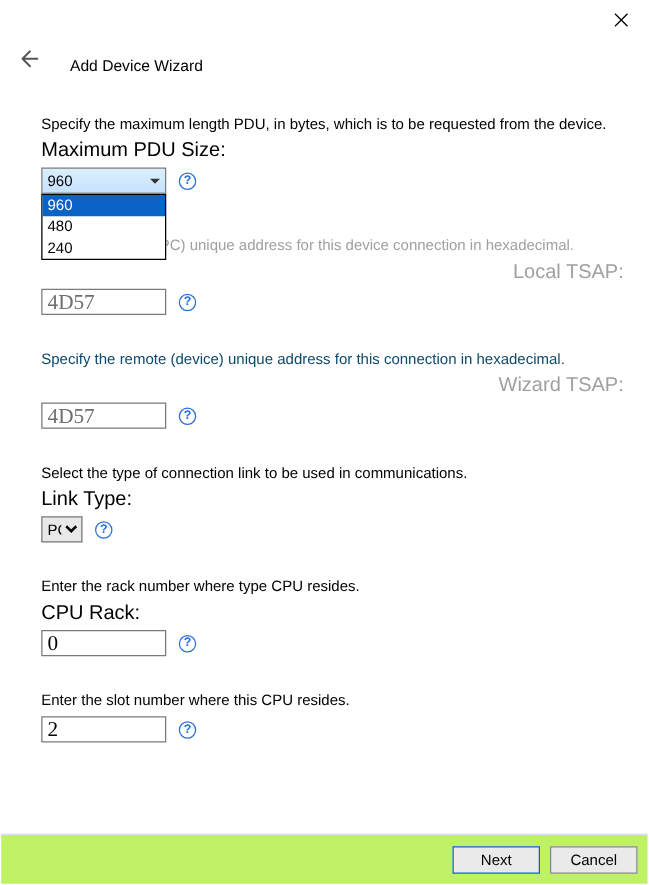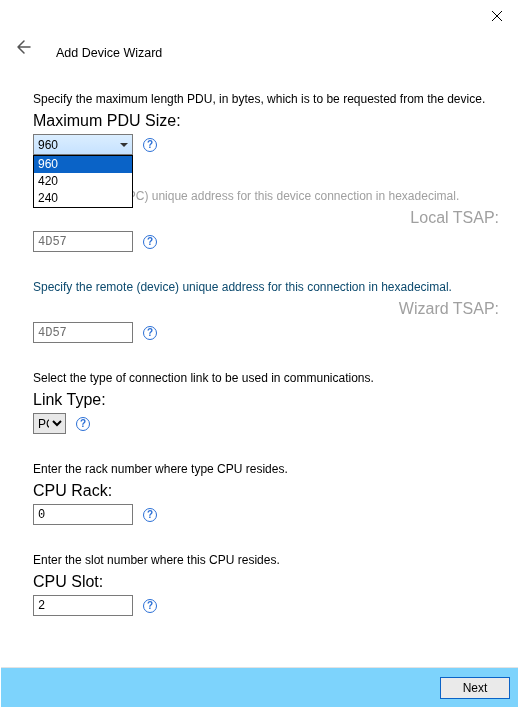--- a/index.html
+++ b/index.html
@@ -135,22 +135,22 @@
     background: #0a63c7;
     color: #fff;
   }
   
   .txt {
     width: 100px;
     height: 21px;
     box-sizing: border-box;
     border: 1px solid #7a7a7a;
     padding: 0 4px;
-    font-family: Liberation Mono, monospace;
-    font-size: 12px;
+    font-family: Liberation Serif, serif;
+    font-size: 17px;
     background: #fff;
   }
   .txt:disabled {
     color: #6f6f6f;
     background: #fff;
   }
   
   select.small {
     width: 33px;
     height: 21px;
@@ -165,21 +165,21 @@
     margin-bottom: 6px;
     white-space: nowrap;
     overflow: hidden;
   }
   .footer {
     position: absolute;
     left: 1px;
     right: 1px;
     bottom: 1px;
     height: 40px;
-    background: #7dd3fc;
+    background: #bef264;
     border-top: 1px solid #e3e3e3;
     display: flex;
     align-items: center;
     justify-content: flex-end;
     padding-right: 8px;
     box-sizing: border-box;
   }
   .btn {
     min-width: 70px;
     height: 22px;
@@ -222,21 +222,21 @@
       <div class="desc">Specify the maximum length PDU, in bytes, which is to be requested from the device.</div>
       <div class="label">Maximum PDU Size:</div>
       <div class="row">
         <div class="select-open-wrap">
           <div class="select-box">
             <span>960</span>
             <span class="caret"></span>
           </div>
           <div class="options">
             <div class="opt selected">960</div>
-            <div class="opt">420</div>
+            <div class="opt">480</div>
             <div class="opt">240</div>
           </div>
         </div>
         <span class="help-icon">?</span>
       </div>
 
       <div class="partial-obscured">Specify the local (PC) unique address for this device connection in hexadecimal.</div>
       <div class="label disabled">Local TSAP:</div>
       <div class="row">
         <input class="txt" disabled="" value="4D57" style="">
@@ -268,26 +268,26 @@
       <div class="desc">Enter the rack number where type CPU resides.</div>
       <div class="label">CPU Rack:</div>
       <div class="row">
         <input class="txt" value="0" style="">
         <span class="help-icon">?</span>
       </div>
     </div>
 
     <div class="section">
       <div class="desc">Enter the slot number where this CPU resides.</div>
-      <div class="label">CPU Slot:</div>
       <div class="row">
         <input class="txt" value="2" style="">
         <span class="help-icon">?</span>
       </div>
     </div>
 
   </div>
 
   <div class="footer">
     <button class="btn primary">Next</button>
+    <button class="btn">Cancel</button>
   </div>
 
 </div>
 
 </body></html>

